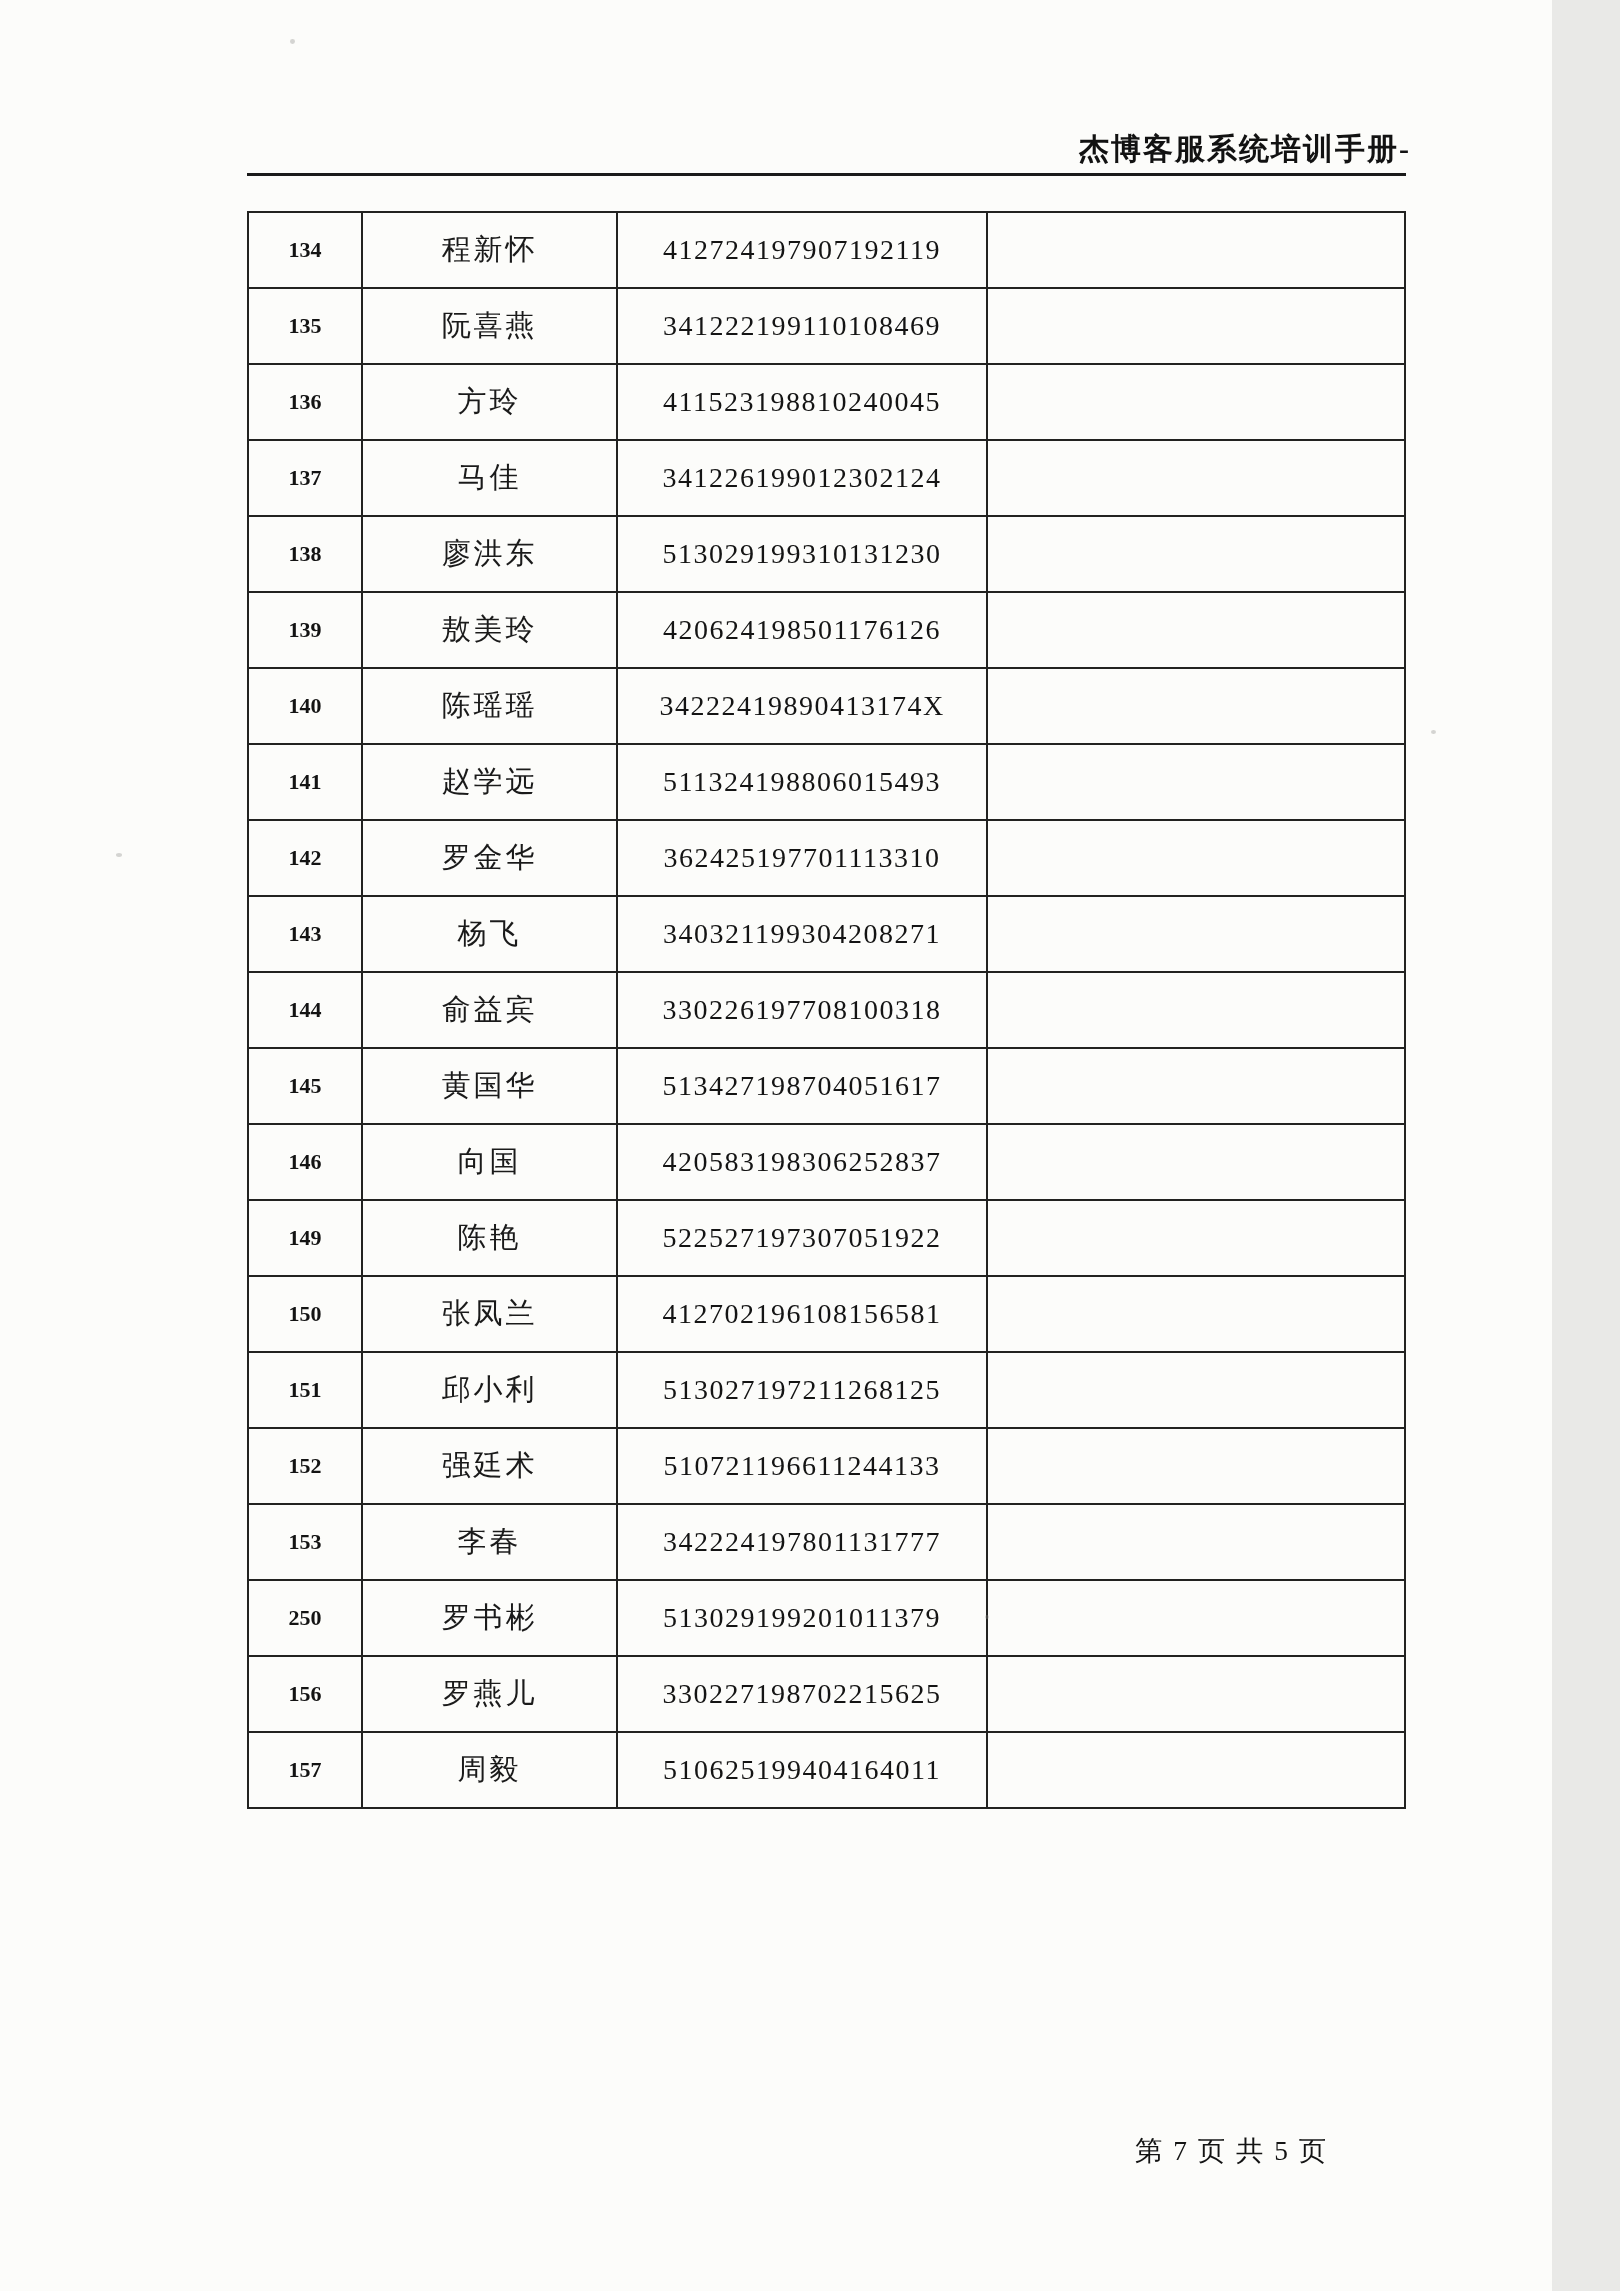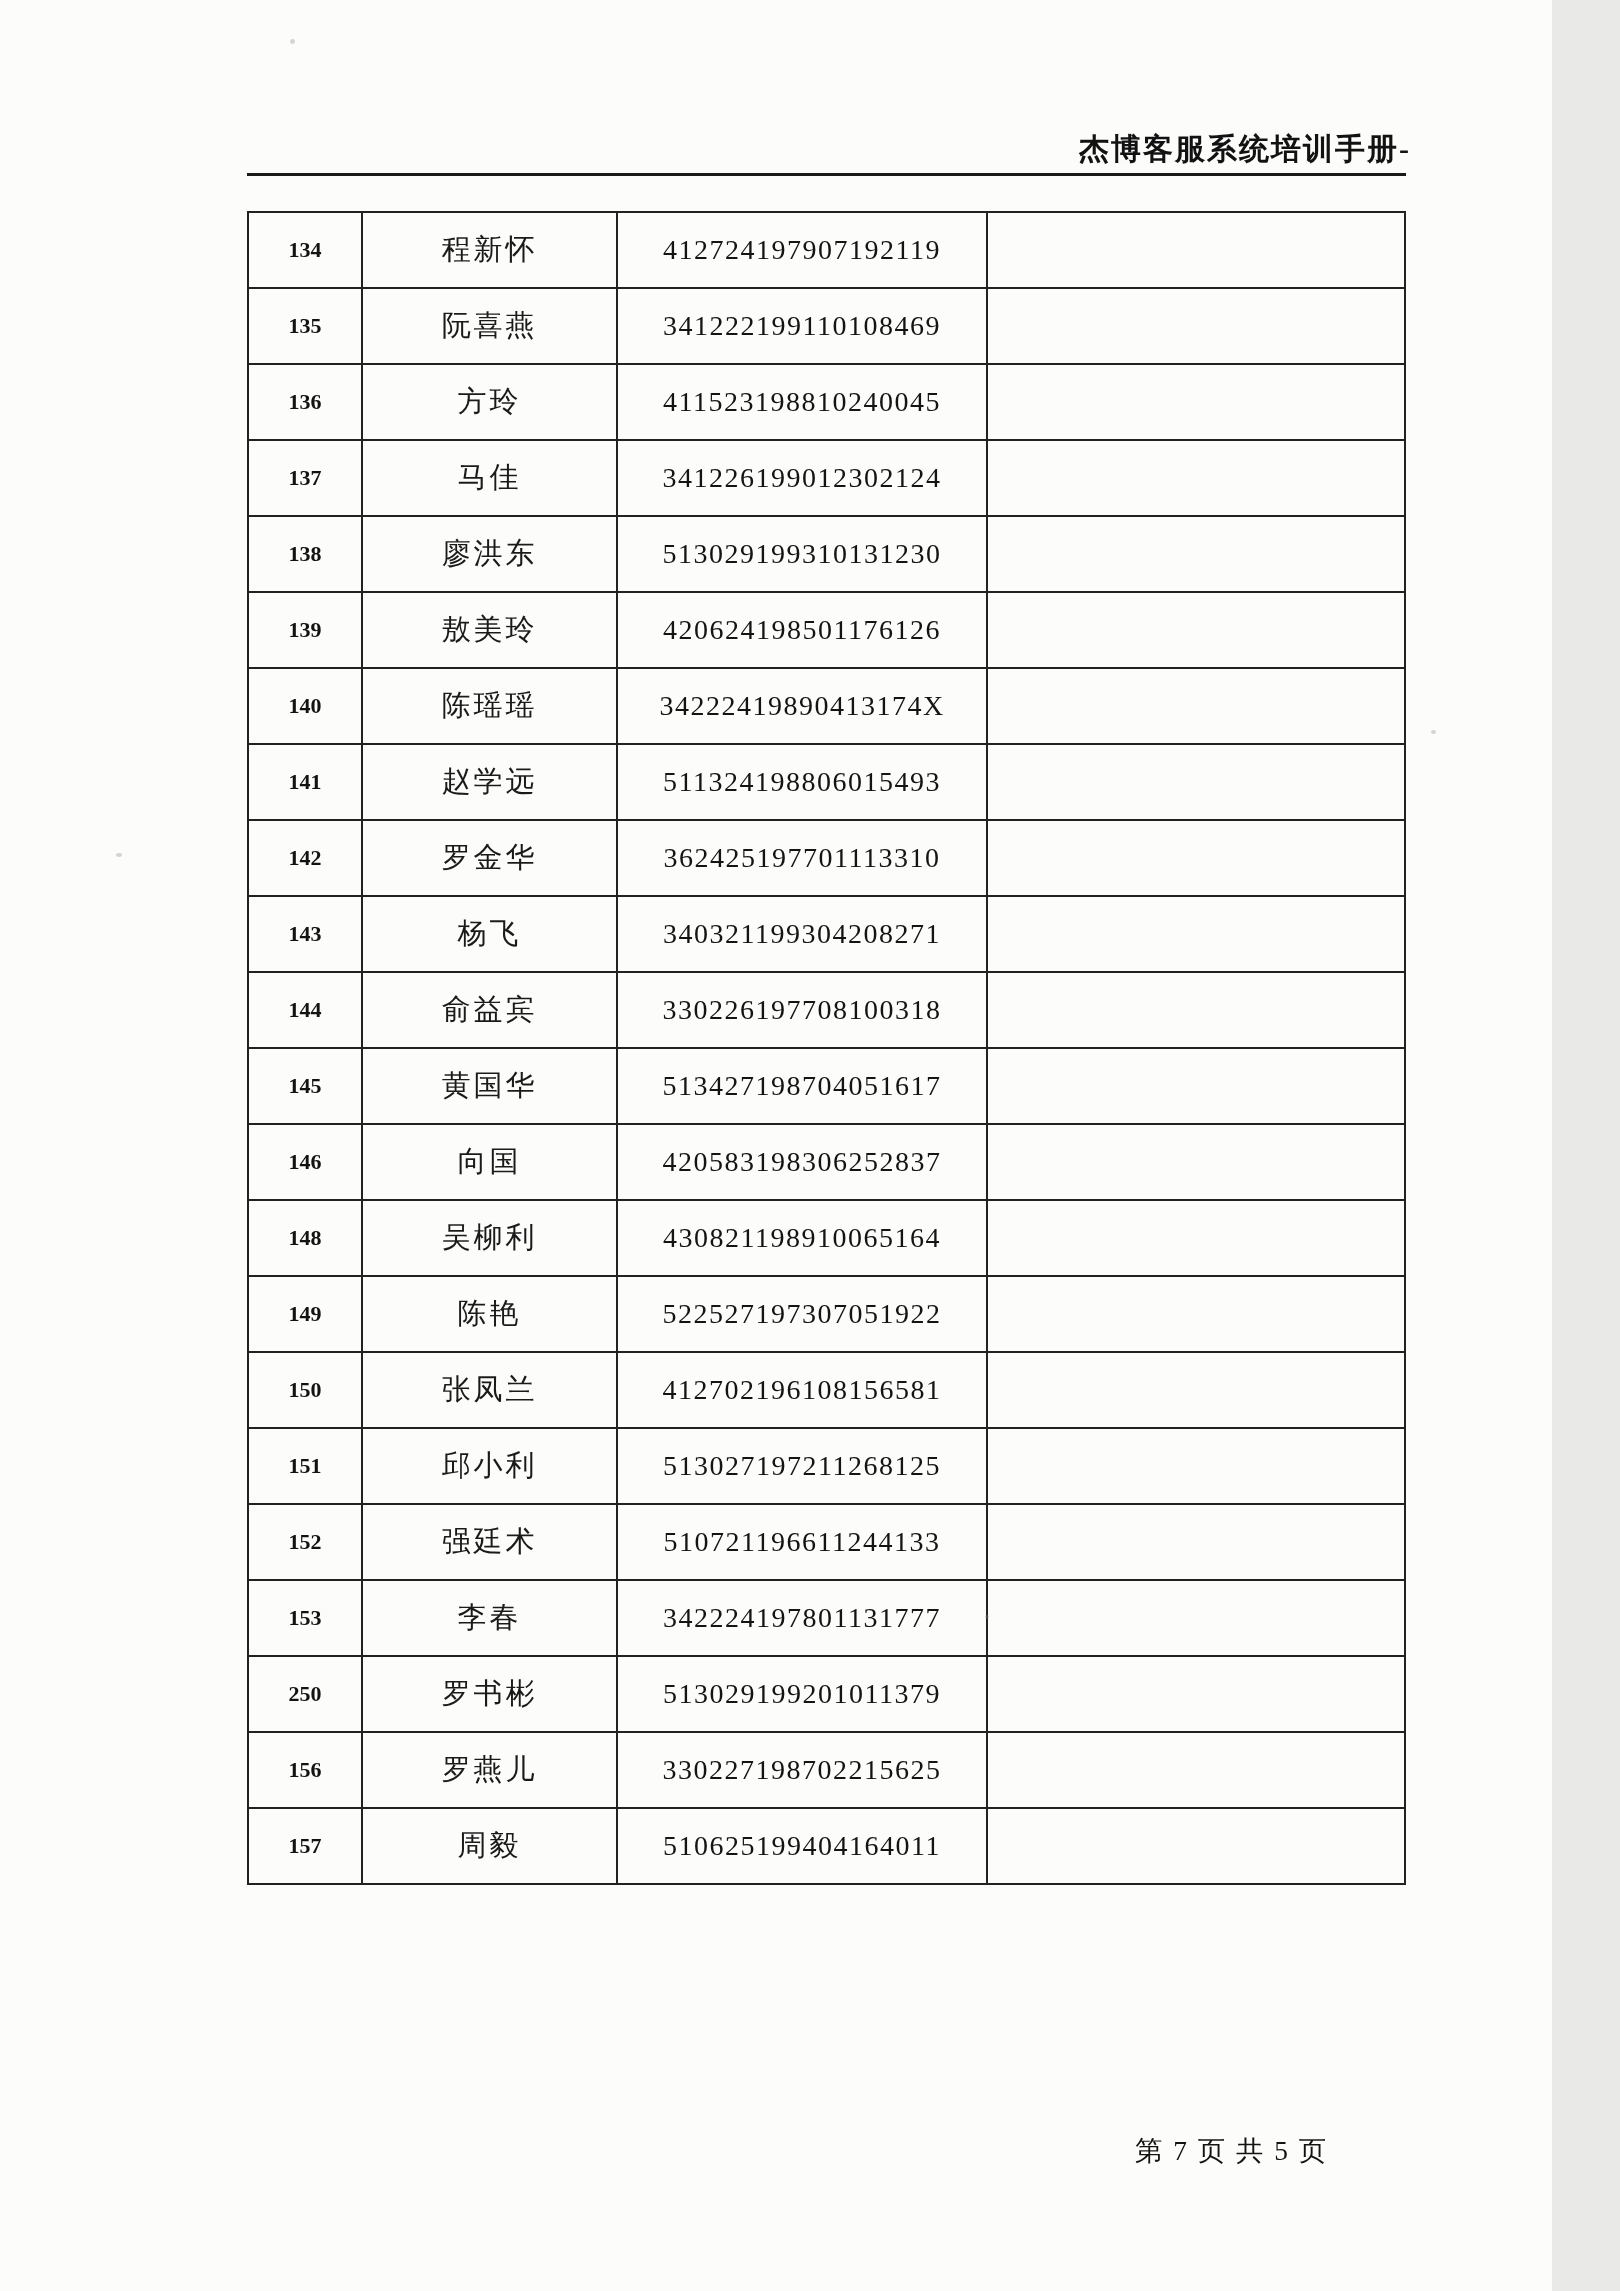--- a/index.html
+++ b/index.html
@@ -188,26 +188,20 @@
     </tr>
 
     <tr>
       <td class="cell-no">146</td>
       <td class="cell-name">向国</td>
       <td class="cell-id">420583198306252837</td>
       <td class="cell-remark"></td>
     </tr>
 
 
-    <tr>
-      <td class="cell-no">148</td>
-      <td class="cell-name">吴柳利</td>
-      <td class="cell-id">430821198910065164</td>
-      <td class="cell-remark"></td>
-    </tr>
 
     <tr>
       <td class="cell-no">149</td>
       <td class="cell-name">陈艳</td>
       <td class="cell-id">522527197307051922</td>
       <td class="cell-remark"></td>
     </tr>
 
     <tr>
       <td class="cell-no">150</td>

